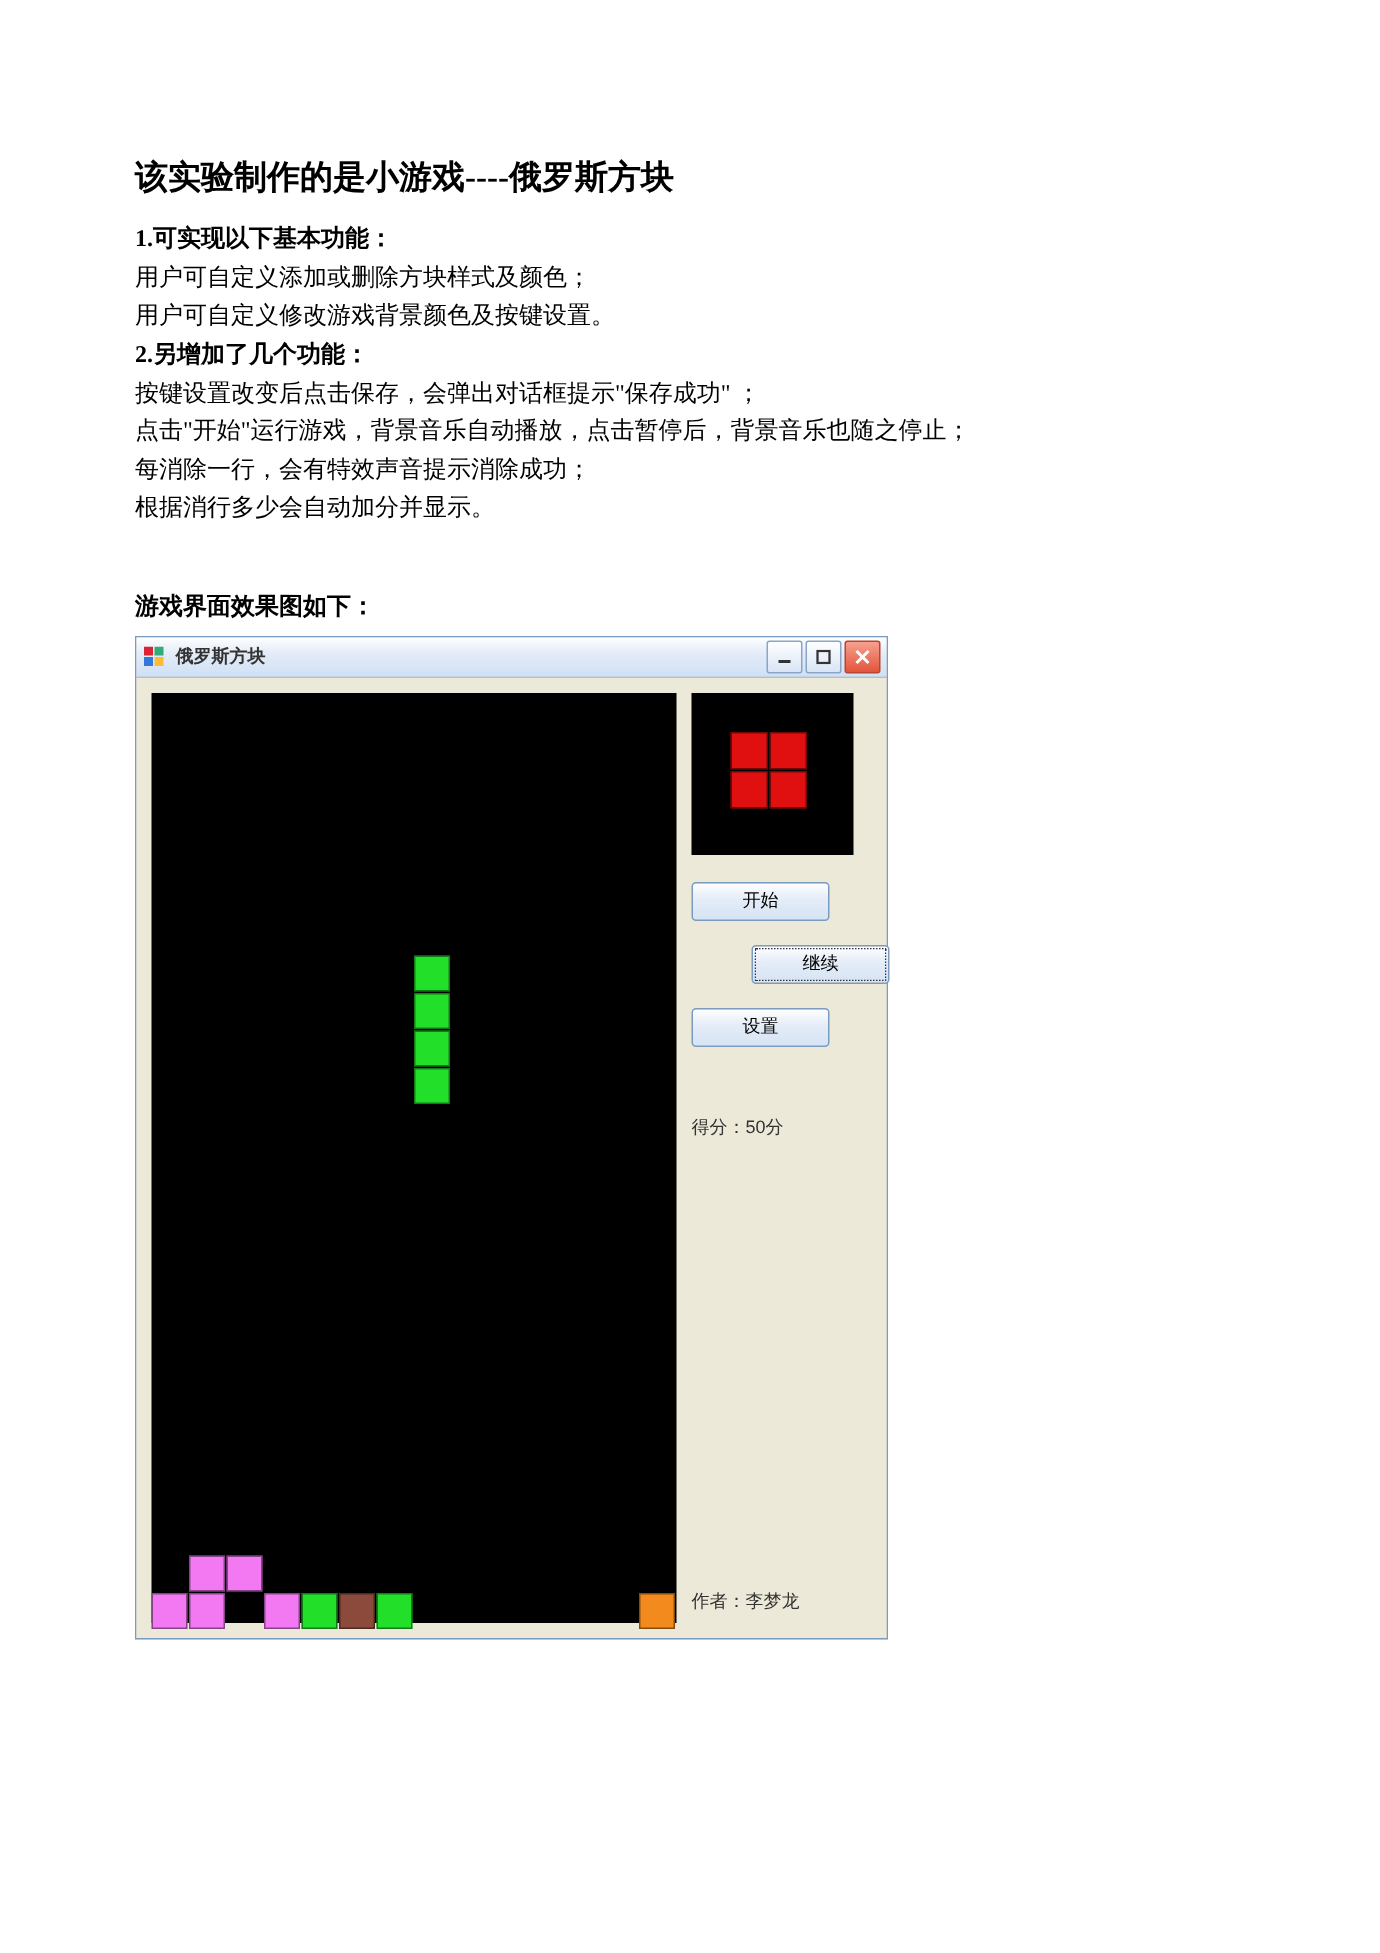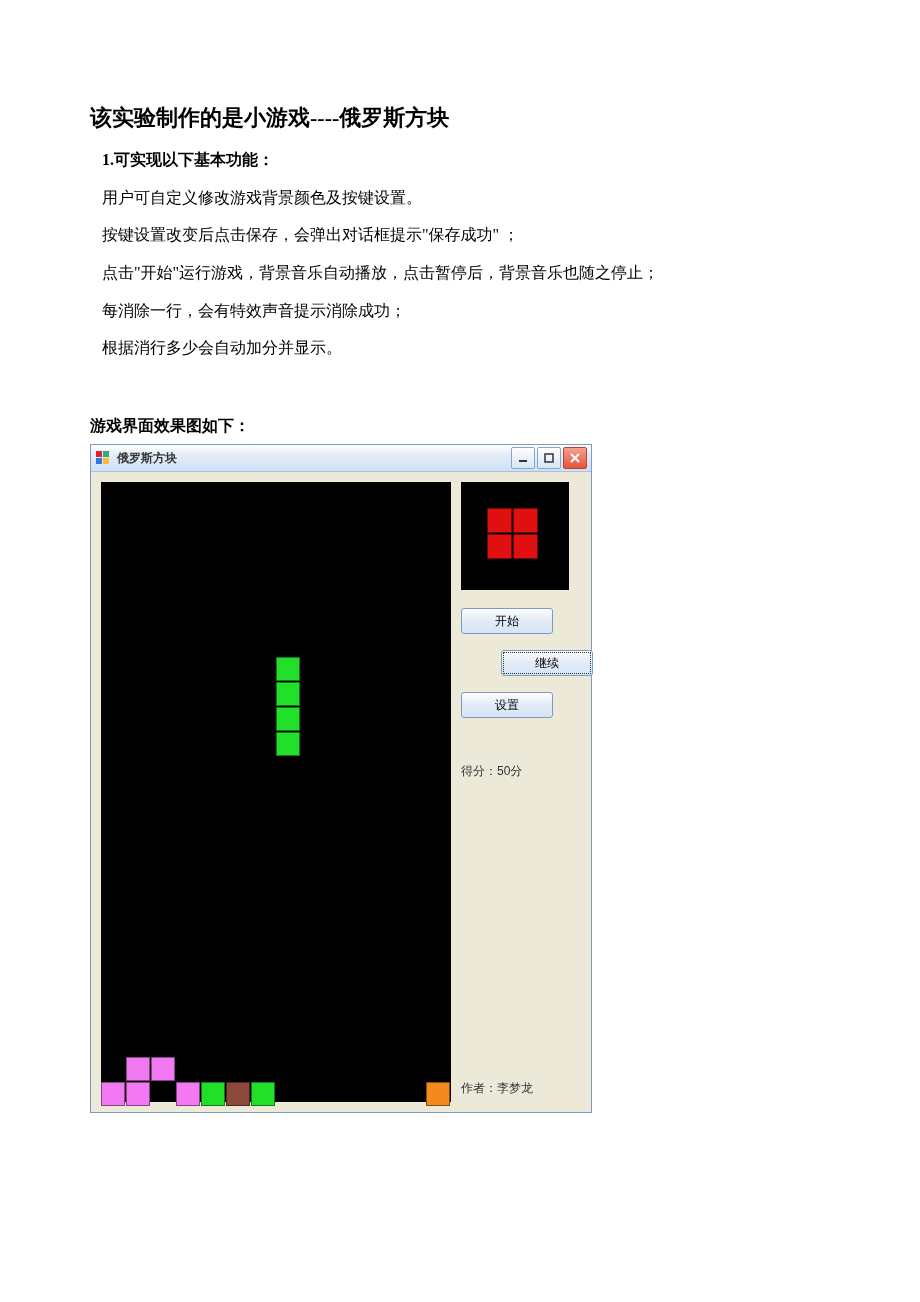--- a/index.html
+++ b/index.html
@@ -18,21 +18,21 @@
   }
   .title {
     font-size: 22px;
     font-weight: bold;
     margin-bottom: 12px;
   }
   .section-head {
     font-weight: bold;
   }
   .para {
-    margin: 12px;
+    margin: 0;
   }
   .spacer {
     height: 40px;
   }
   .caption {
     font-weight: bold;
     margin-bottom: 6px;
   }
 
   
@@ -131,22 +131,24 @@
   }
 </style>
 </head>
 <body>
 
 <div class="page">
 
   <div class="title">该实验制作的是小游戏----俄罗斯方块</div>
 
   <div class="section-head para">1.可实现以下基本功能：</div>
+  <div class="para">用户可自定义添加或删除方块样式及颜色；</div>
   <div class="para">用户可自定义修改游戏背景颜色及按键设置。</div>
 
+  <div class="section-head para">2.另增加了几个功能：</div>
   <div class="para">按键设置改变后点击保存，会弹出对话框提示"保存成功"  ；</div>
   <div class="para">点击"开始"运行游戏，背景音乐自动播放，点击暂停后，背景音乐也随之停止；</div>
   <div class="para">每消除一行，会有特效声音提示消除成功；</div>
   <div class="para">根据消行多少会自动加分并显示。</div>
 
   <div class="spacer"></div>
 
   <div class="caption">游戏界面效果图如下：</div>
 
   <div class="win">

